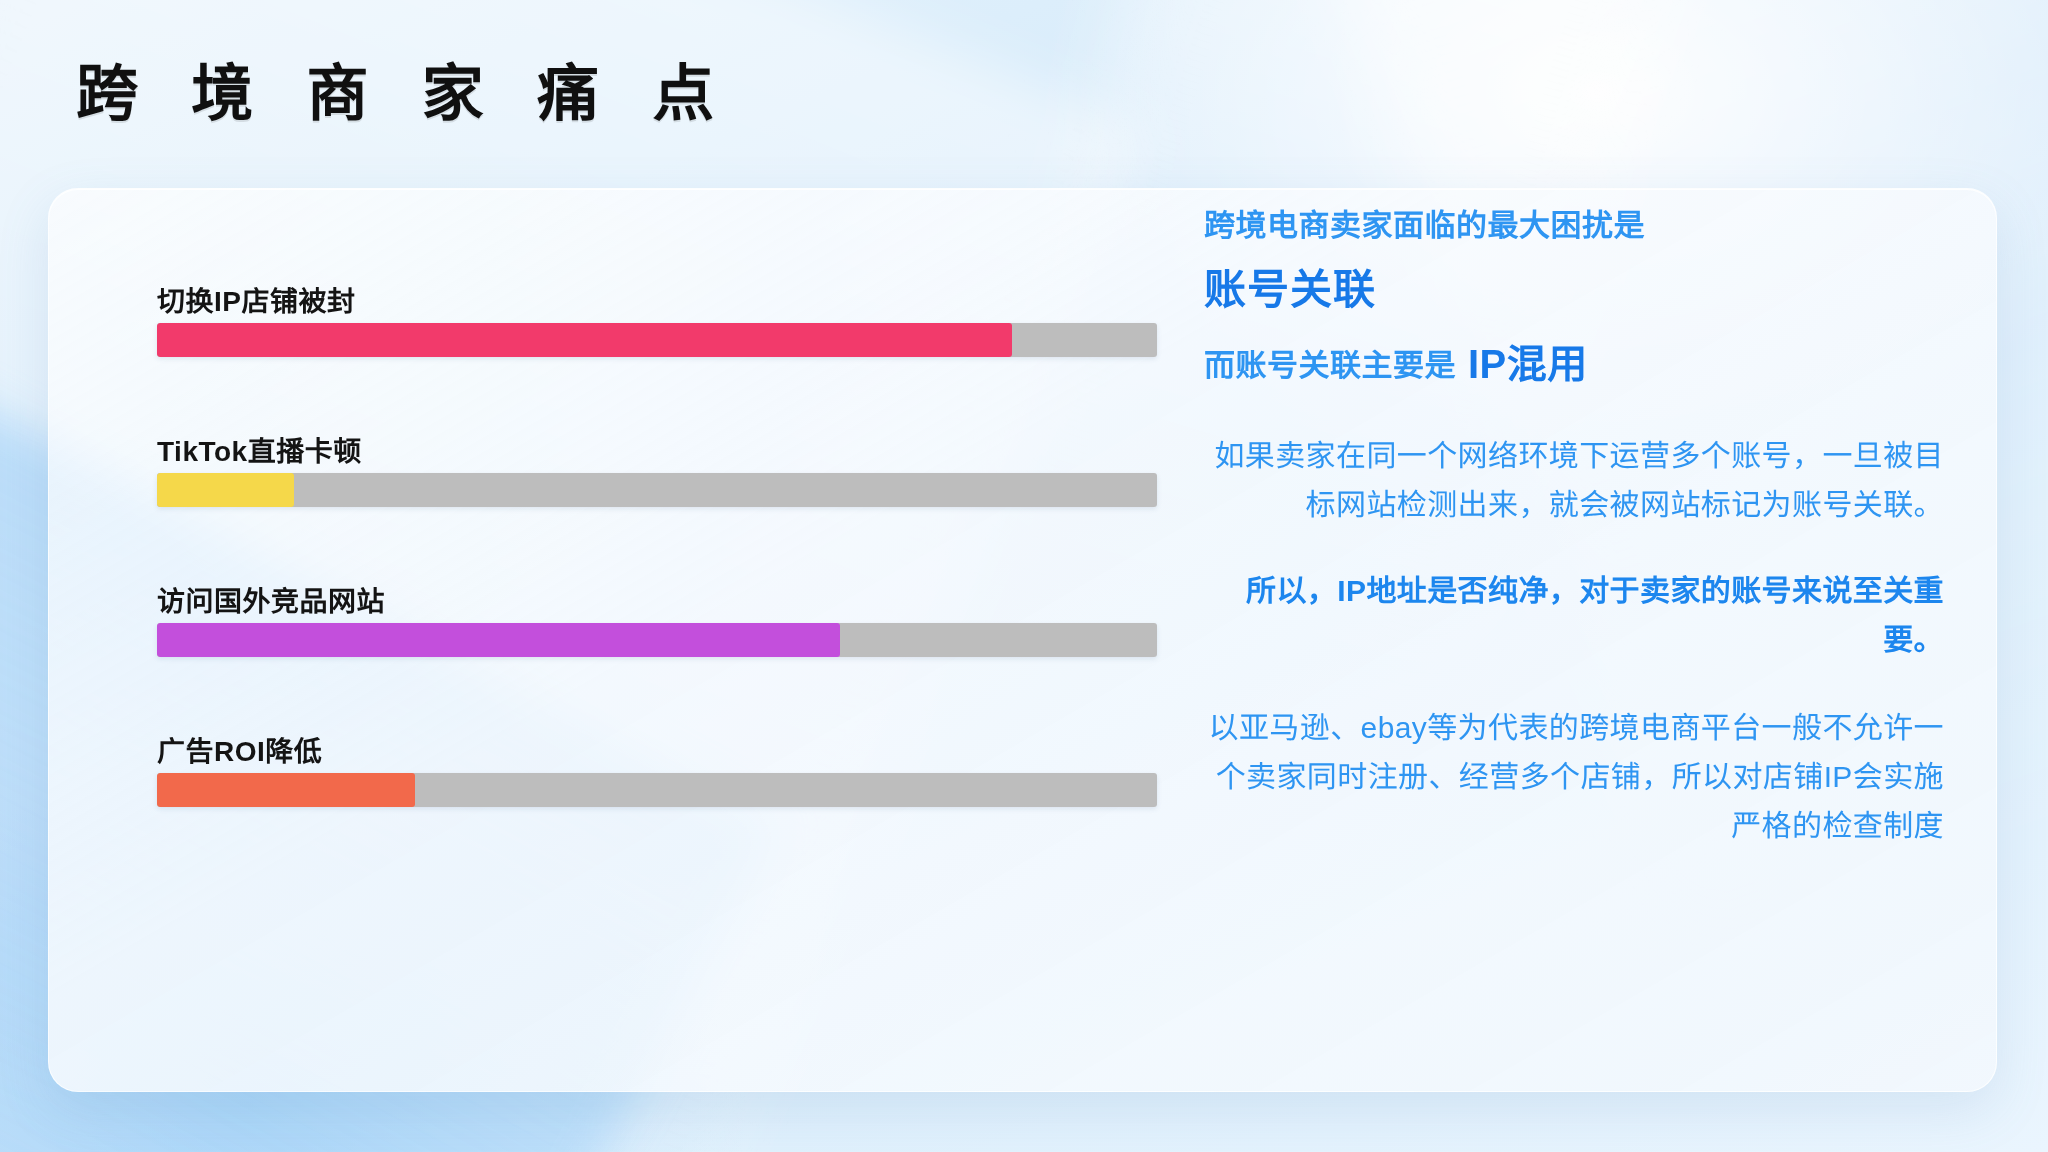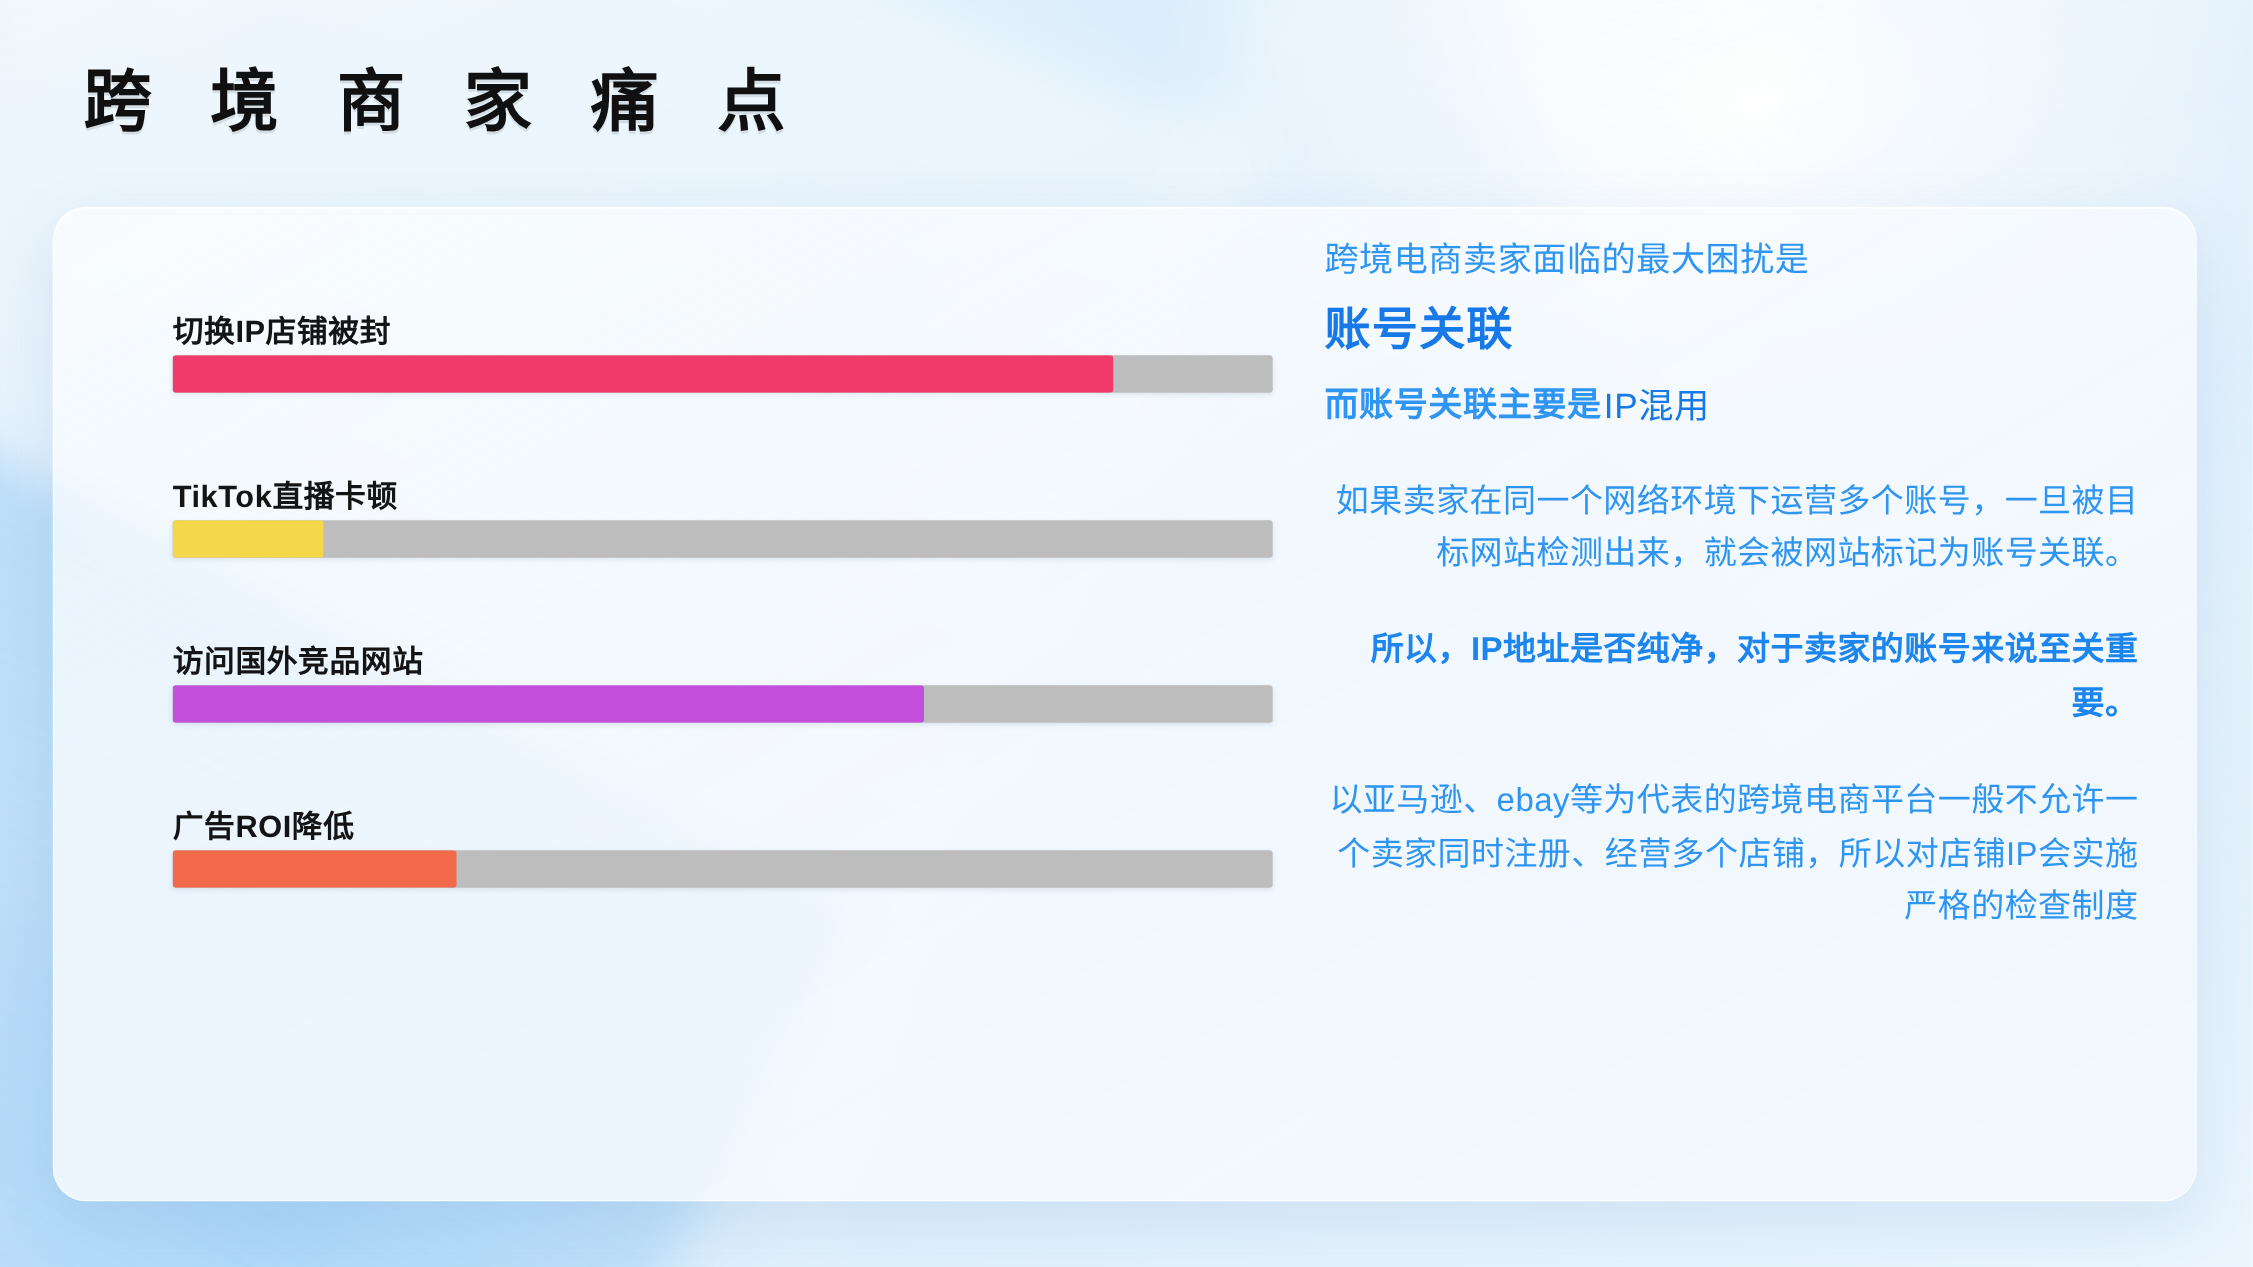--- a/index.html
+++ b/index.html
@@ -117,24 +117,24 @@
   #copy-panel {
     position:absolute;
     left:1155px; top:10px;
     width:740px;
     color:#2e95f2;
     font-family:"Liberation Sans","DejaVu Sans",sans-serif;
   }
 
   .lead-line {
     font-size:31px;
-    font-weight:400;
-    color:#2e95f2;
-    letter-spacing:0.5px;
-    margin-top:14px;
+    font-weight:700;
+    color:#2e95f2;
+    letter-spacing:0.5px;
+    margin-top:4px;
     line-height:1.5;
   }
 
   .lead-strong {
     font-size:42px;
     font-weight:700;
     color:#1779e8;
     letter-spacing:1px;
     margin-top:14px;
     line-height:1.25;
@@ -143,25 +143,25 @@
   .lead-mix {
     font-size:31px;
     font-weight:600;
     color:#2e95f2;
     letter-spacing:0.5px;
     margin-top:20px;
     line-height:1.4;
     white-space:nowrap;
   }
   .lead-mix .hl {
-    font-size:32px;
-    font-weight:400;
+    font-size:40px;
+    font-weight:700;
     color:#1779e8;
     letter-spacing:0.5px;
-    margin-left:2px;
+    margin-left:12px;
     vertical-align:-2px;
   }
 
   .para {
     font-size:30px;
     font-weight:500;
     color:#2e95f2;
     line-height:1.62;
     letter-spacing:0.4px;
     margin-top:40px;

